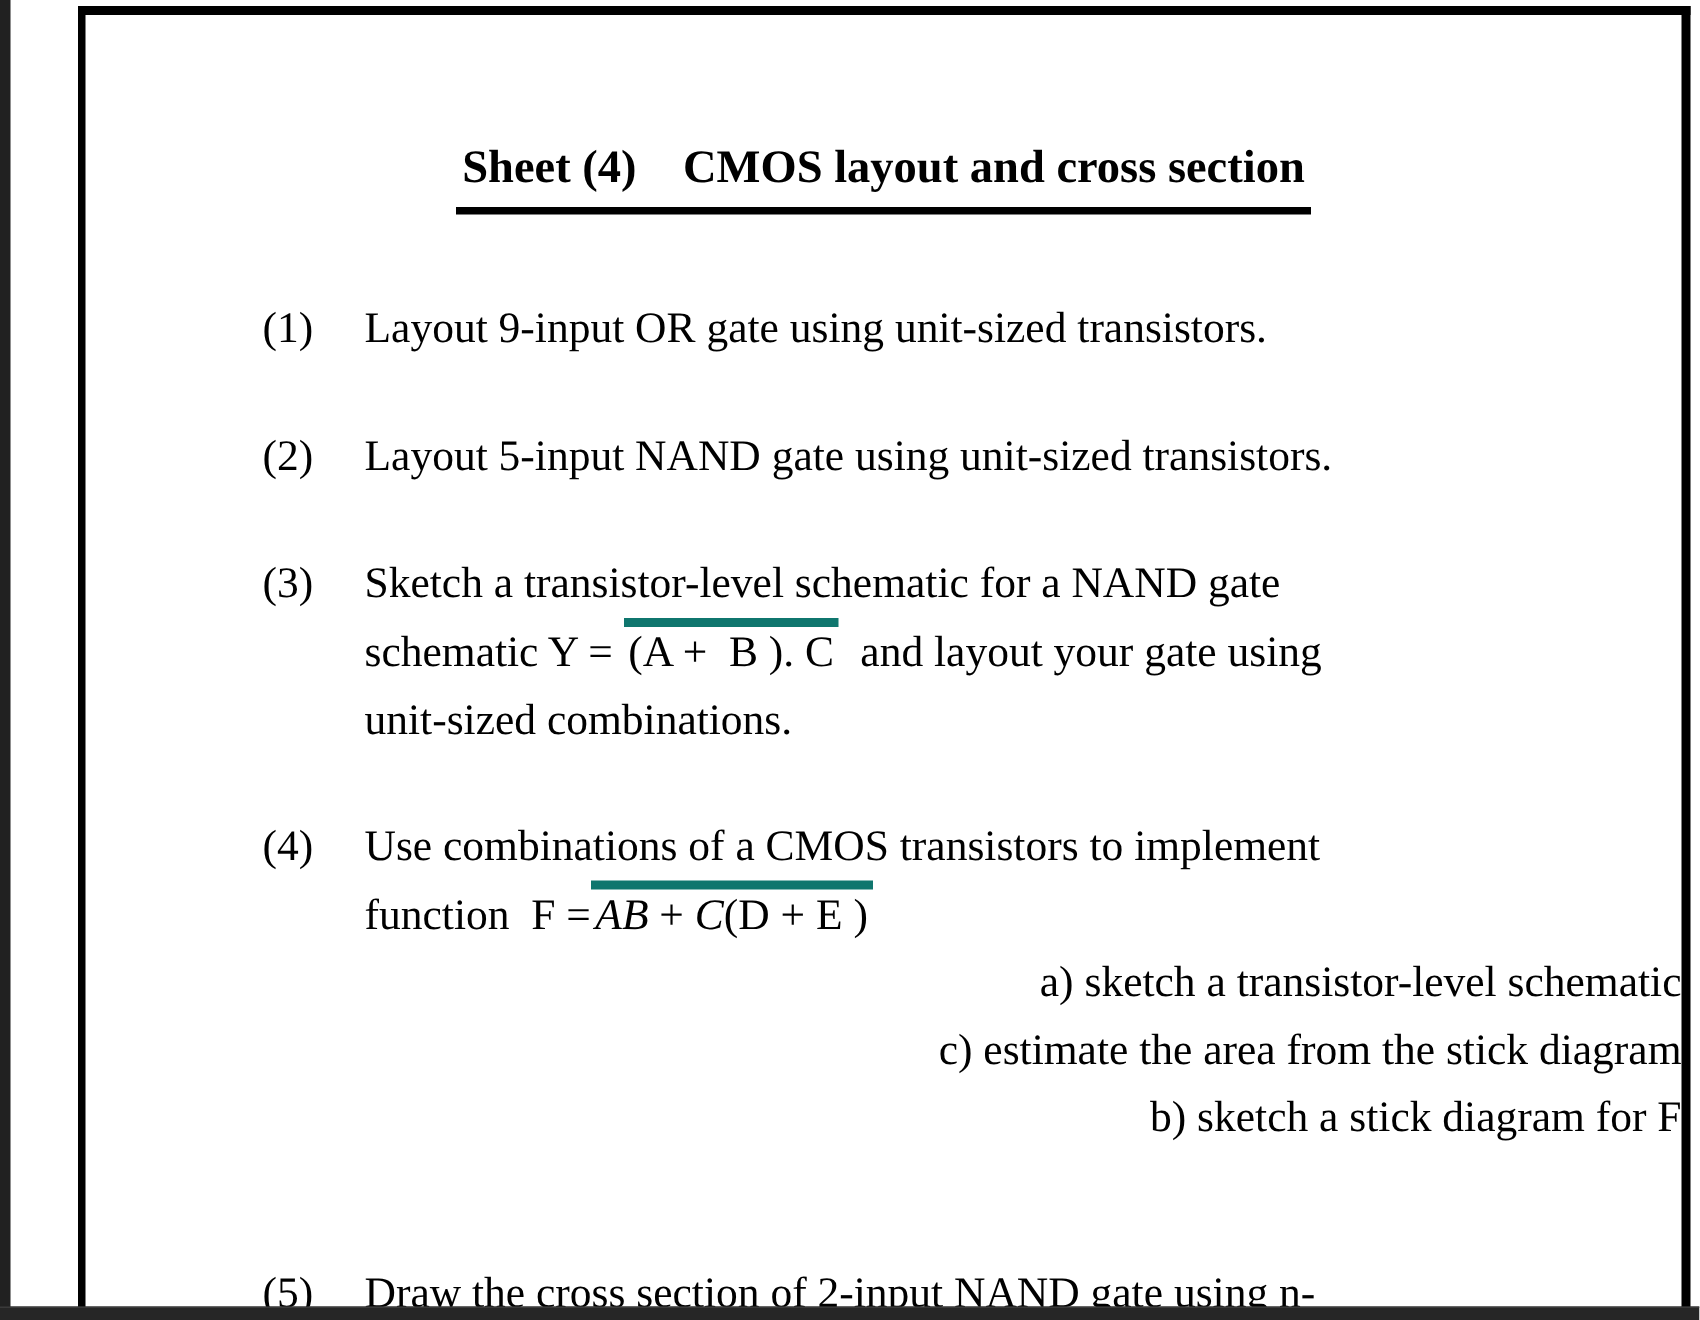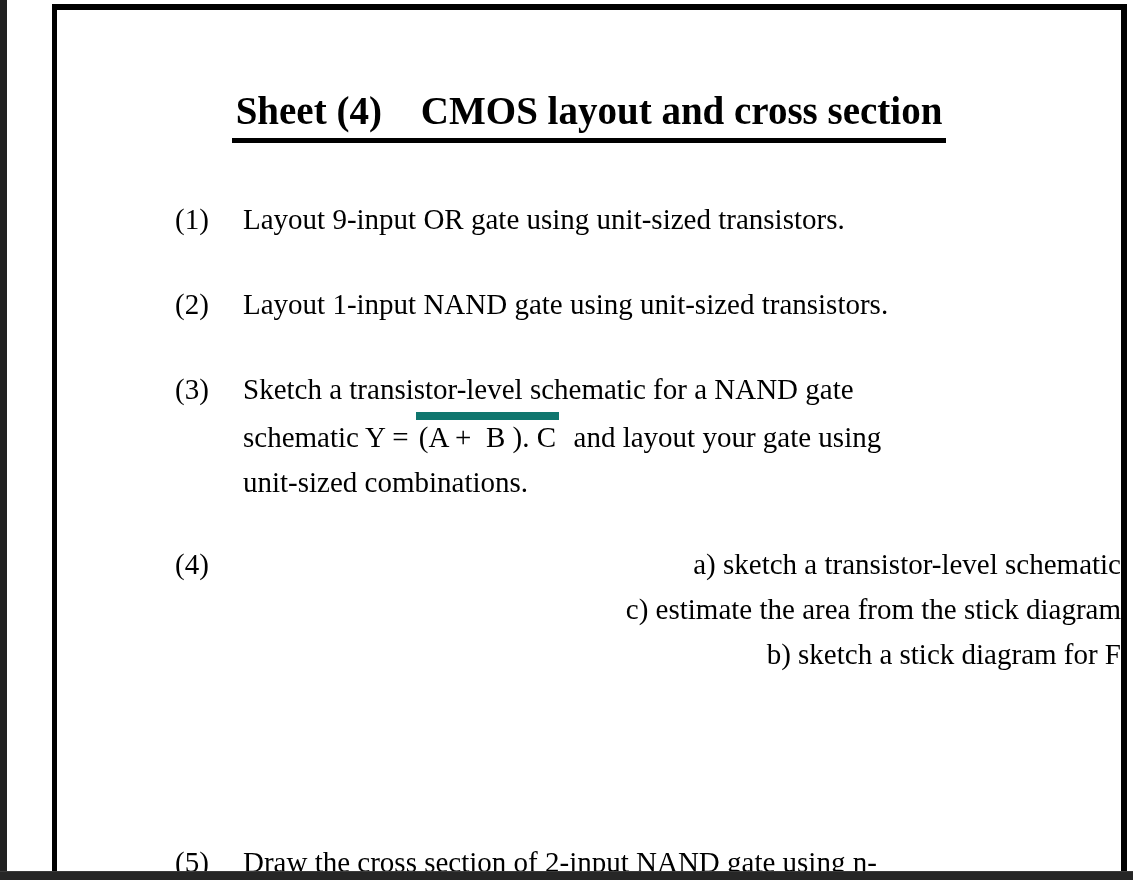--- a/index.html
+++ b/index.html
@@ -27,36 +27,36 @@
   }
   .content { position: absolute; left: 0; top: 0; width: 1133px; height: 880px; }
 
   .title-row {
     position: absolute; left: 57px; top: 88px; width: 1064px;
     text-align: center; line-height: 46px;
   }
   .title-text {
     display: inline-block;
     font-weight: bold;
-    font-size: 39px;
+    font-size: 31px;
     white-space: pre;
     border-bottom: 5px solid #000;
     padding: 0 4px 4px 4px;
   }
 
   .item {
     position: absolute; left: 57px; width: 1064px;
     font-size: 29px; line-height: 45px;
   }
   .num { position: absolute; left: 118px; top: 0; }
   .txt { margin-left: 186px; }
   .line { white-space: pre; }
   .over {
     display: inline-block;
-    border-top: 8px solid #0f766e;
+    border-top: 6px solid #0f766e;
     line-height: 1.12;
     padding: 1px 3px 0 3px;
     white-space: pre;
   }
   .it { font-style: italic; }
   .sublist { margin-left: -30px; text-align: right; }
 
   .bottom-bar {
     position: absolute; left: 0; top: 871px;
     width: 1133px; height: 9px;
@@ -81,36 +81,38 @@
     <div class="item" style="top:197px">
       <span class="num">(1)</span>
       <div class="txt">
         <div class="line">Layout 9-input OR gate using unit-sized transistors.</div>
       </div>
     </div>
 
     <div class="item" style="top:282px">
       <span class="num">(2)</span>
       <div class="txt">
-        <div class="line">Layout 1-input NAND gate using unit-sized transistors.</div>
+        <div class="line">Layout 5-input NAND gate using unit-sized transistors.</div>
       </div>
     </div>
 
     <div class="item" style="top:367px">
       <span class="num">(3)</span>
       <div class="txt">
         <div class="line">Sketch a transistor-level schematic for a NAND gate</div>
         <div class="line"><span>schematic Y = </span><span class="over">(A +  B ). C</span><span>  and layout your gate using</span></div>
         <div class="line">unit-sized combinations.</div>
       </div>
     </div>
 
     <div class="item" style="top:542px">
       <span class="num">(4)</span>
       <div class="txt">
+        <div class="line">Use combinations of a CMOS transistors to implement</div>
+        <div class="line"><span>function  F =</span><span class="over"><span class="it">AB</span><span> + </span><span class="it">C</span><span>(D + E )</span></span></div>
         <div class="sublist">
           <div class="line">a) sketch a transistor-level schematic</div>
           <div class="line">c) estimate the area from the stick diagram</div>
           <div class="line">b) sketch a stick diagram for F</div>
         </div>
       </div>
     </div>
 
     <div class="item" style="top:840px">
       <span class="num">(5)</span>

